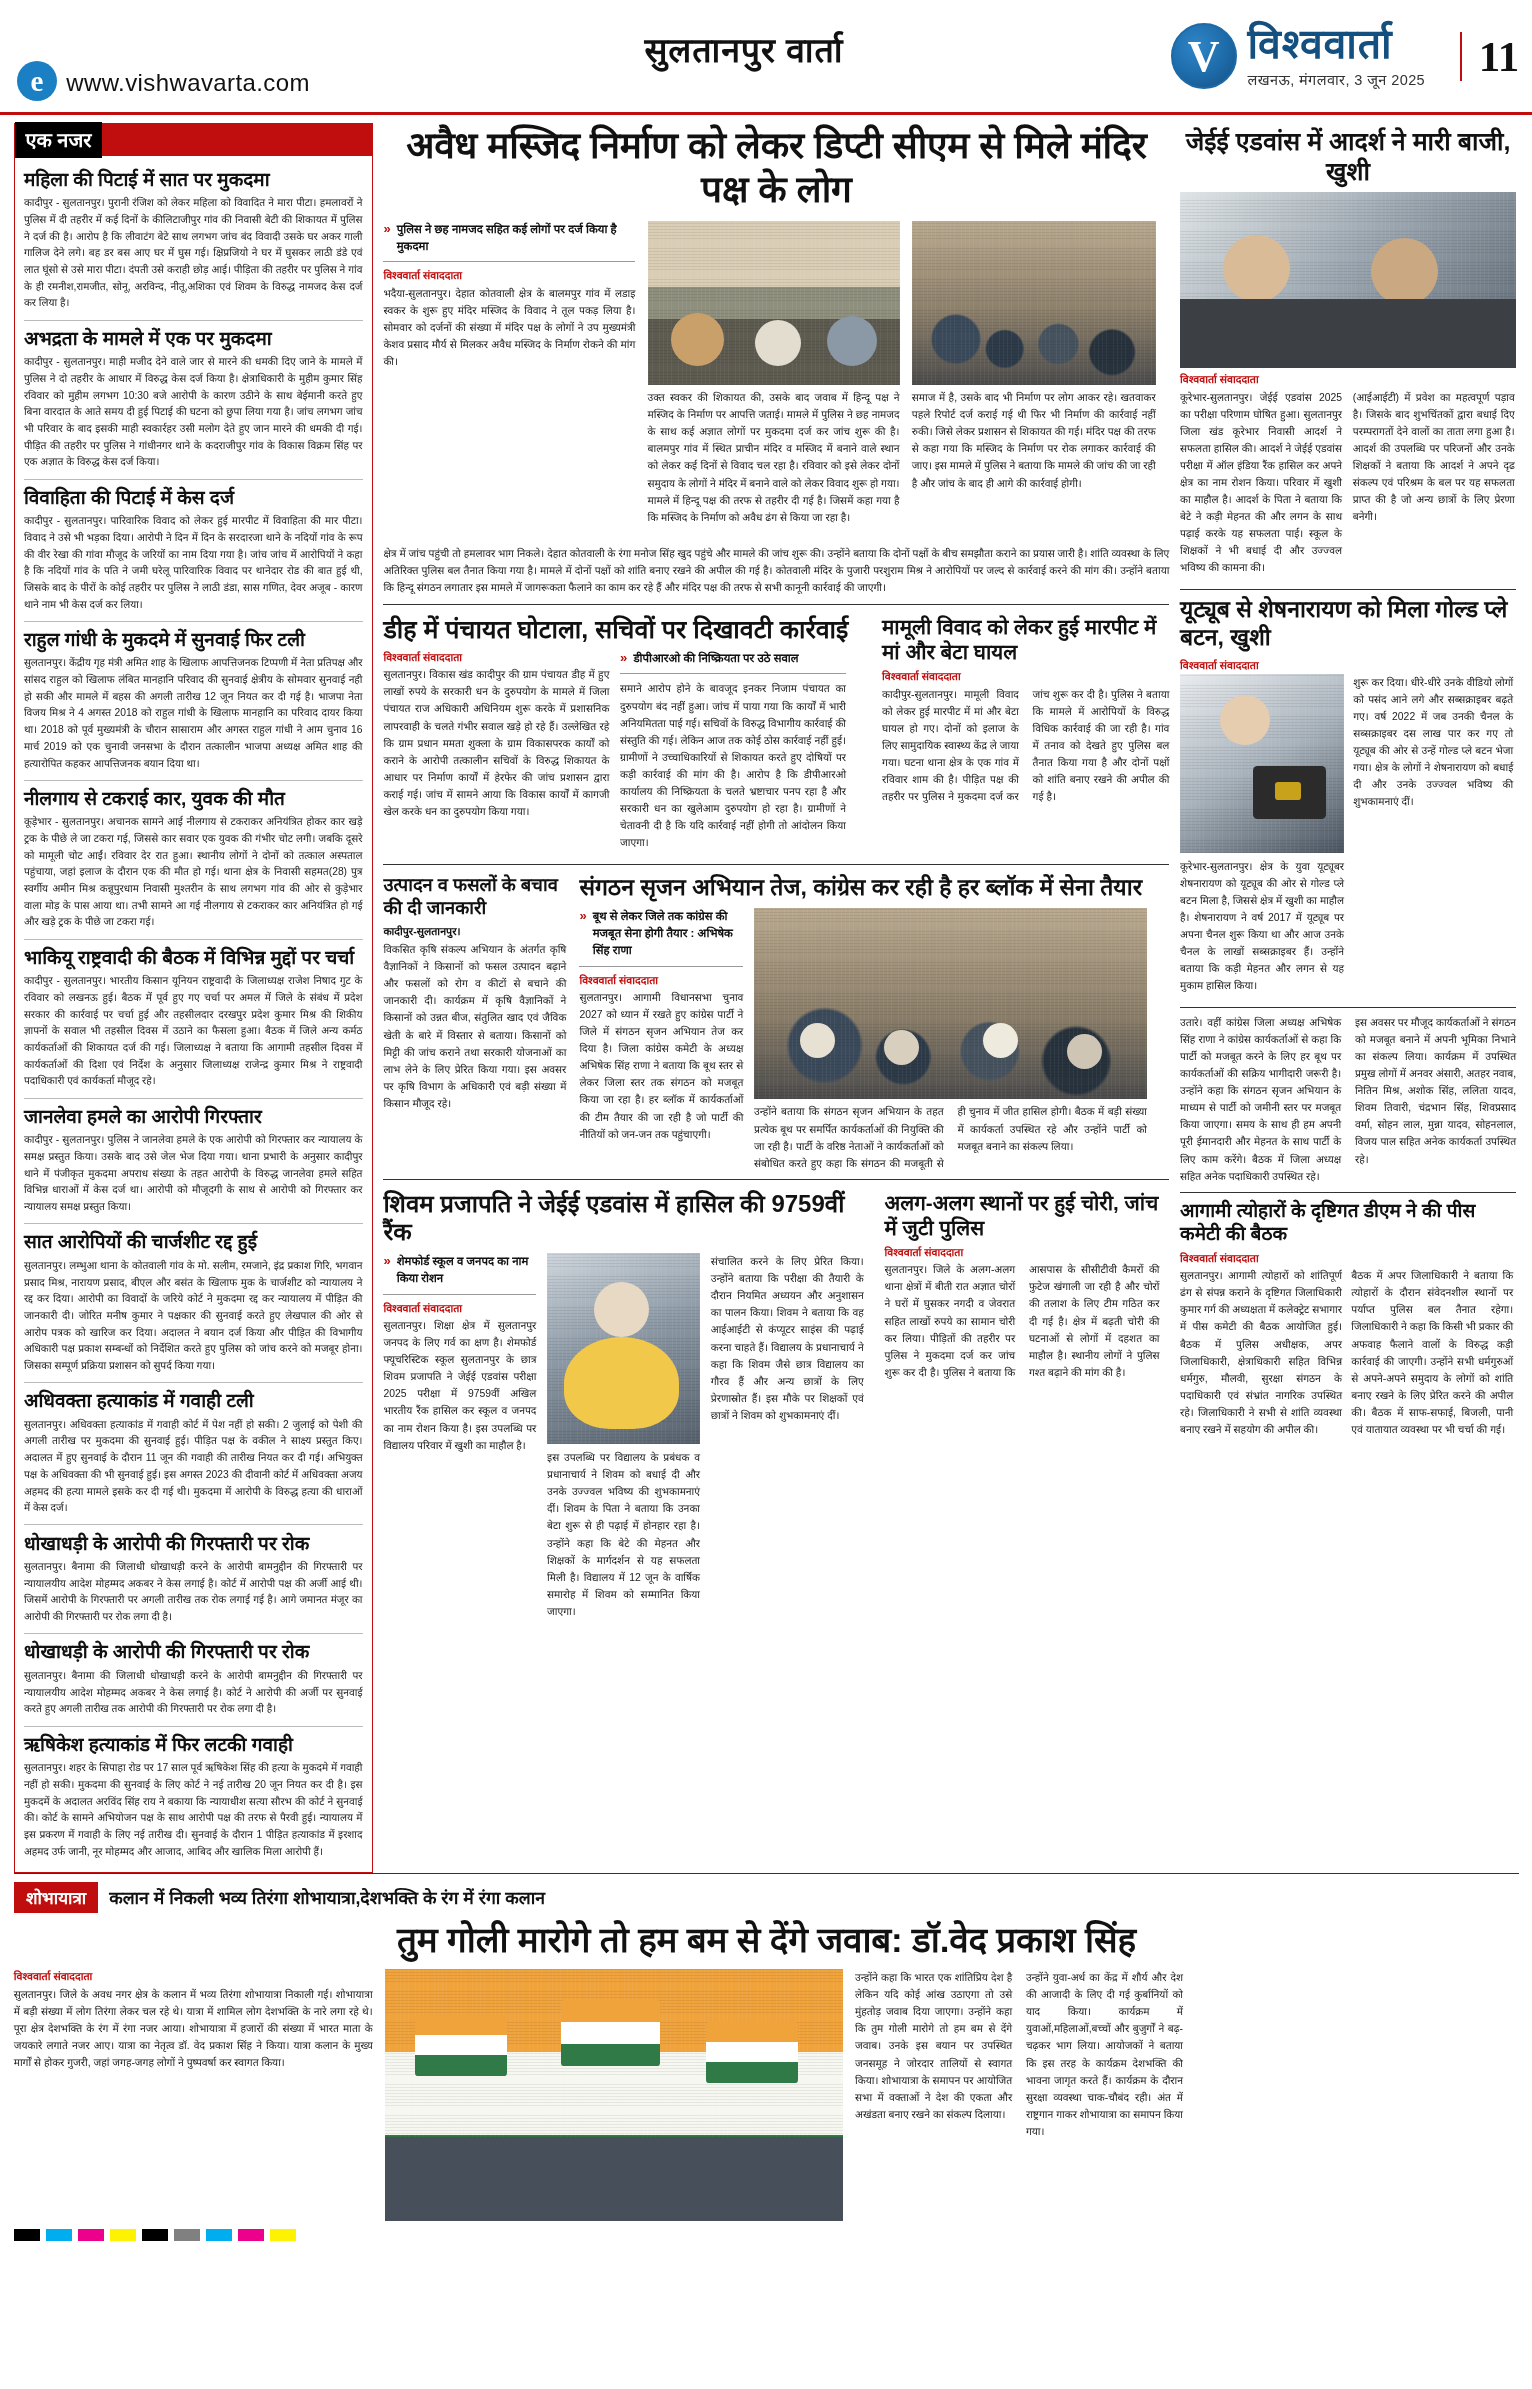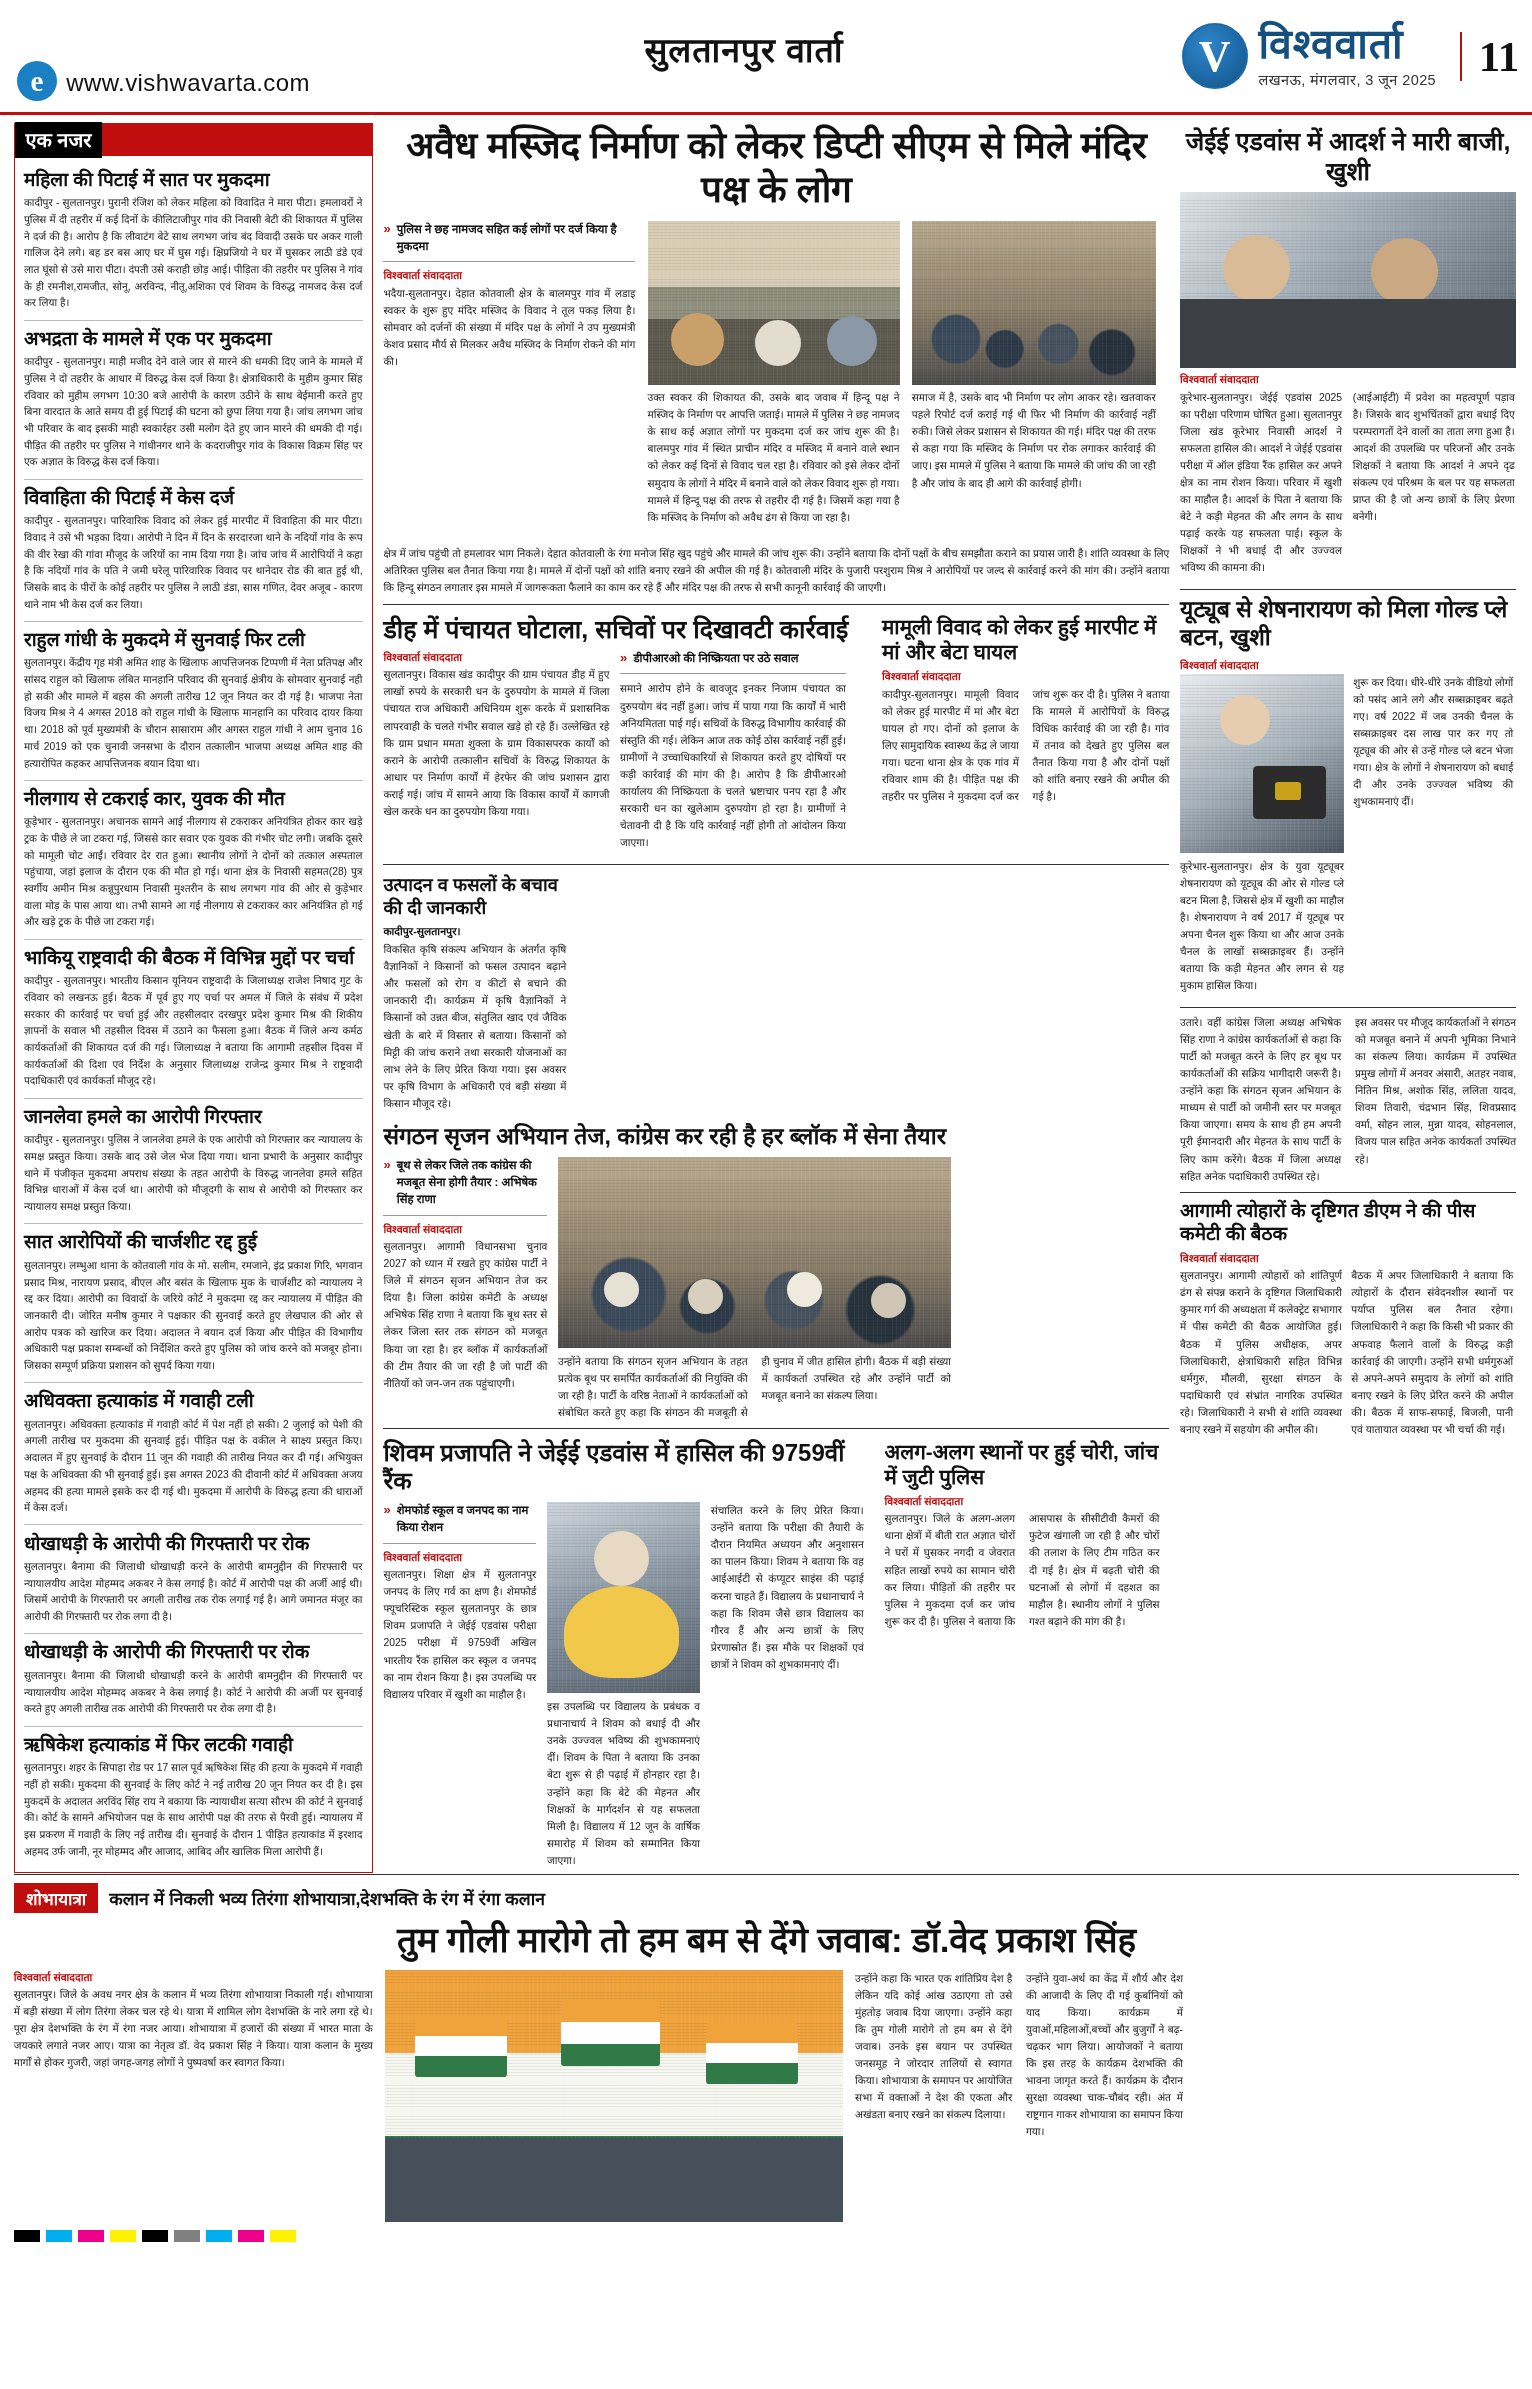--- a/index.html
+++ b/index.html
@@ -63,21 +63,21 @@
     font-weight: bold;
     letter-spacing: 0.8px;
     color: #111;
   }
   .mast-right {
     width: 534px;
     display: flex;
     align-items: center;
     justify-content: flex-end;
     padding-right: 13.7px;
-    gap: 16px;
+    gap: 27px;
   }
   .logo-wrap { display: flex; align-items: center; gap: 10.7px; }
   .logo-mark {
     width: 66px; height: 66px; border-radius: 50%;
     background: radial-gradient(circle at 38% 34%, #2f86c8 0%, #1d6aa8 55%, #14507f 100%);
     position: relative;
     border: 2.3px solid #1d6aa8;
   }
   .logo-mark:before {
     content: "V";
@@ -412,21 +412,21 @@
           <div class="hl-m">मामूली विवाद को लेकर हुई मारपीट में मां और बेटा घायल</div>
           <div class="byline">विश्ववार्ता संवाददाता</div>
           <div class="txt cols2">
               <p>कादीपुर-सुलतानपुर। मामूली विवाद को लेकर हुई मारपीट में मां और बेटा घायल हो गए। दोनों को इलाज के लिए सामुदायिक स्वास्थ्य केंद्र ले जाया गया। घटना थाना क्षेत्र के एक गांव में रविवार शाम की है। पीड़ित पक्ष की तहरीर पर पुलिस ने मुकदमा दर्ज कर जांच शुरू कर दी है। पुलिस ने बताया कि मामले में आरोपियों के विरुद्ध विधिक कार्रवाई की जा रही है। गांव में तनाव को देखते हुए पुलिस बल तैनात किया गया है और दोनों पक्षों को शांति बनाए रखने की अपील की गई है।</p>
             </div>
         </div>
       </div>
 
       <div class="rule"></div>
 
-      <div style="display:flex; gap:3px;flex-direction:column;">
+      <div style="display:flex; gap:13px;">
         <div style="width:183px;">
           <div class="hl-m" style="font-size:18.3px;">उत्पादन व फसलों के बचाव की दी जानकारी</div>
           <div class="byline2">कादीपुर-सुलतानपुर।</div>
           <div class="txt">
               <p>विकसित कृषि संकल्प अभियान के अंतर्गत कृषि वैज्ञानिकों ने किसानों को फसल उत्पादन बढ़ाने और फसलों को रोग व कीटों से बचाने की जानकारी दी। कार्यक्रम में कृषि वैज्ञानिकों ने किसानों को उन्नत बीज, संतुलित खाद एवं जैविक खेती के बारे में विस्तार से बताया। किसानों को मिट्टी की जांच कराने तथा सरकारी योजनाओं का लाभ लेने के लिए प्रेरित किया गया। इस अवसर पर कृषि विभाग के अधिकारी एवं बड़ी संख्या में किसान मौजूद रहे।</p>
             </div>
         </div>
         <div style="width:588px;">
           <div class="hl-l" style="font-size:23px;">संगठन सृजन अभियान तेज, कांग्रेस कर रही है हर ब्लॉक में सेना तैयार</div>
           <div style="display:flex;gap:10.7px;">

